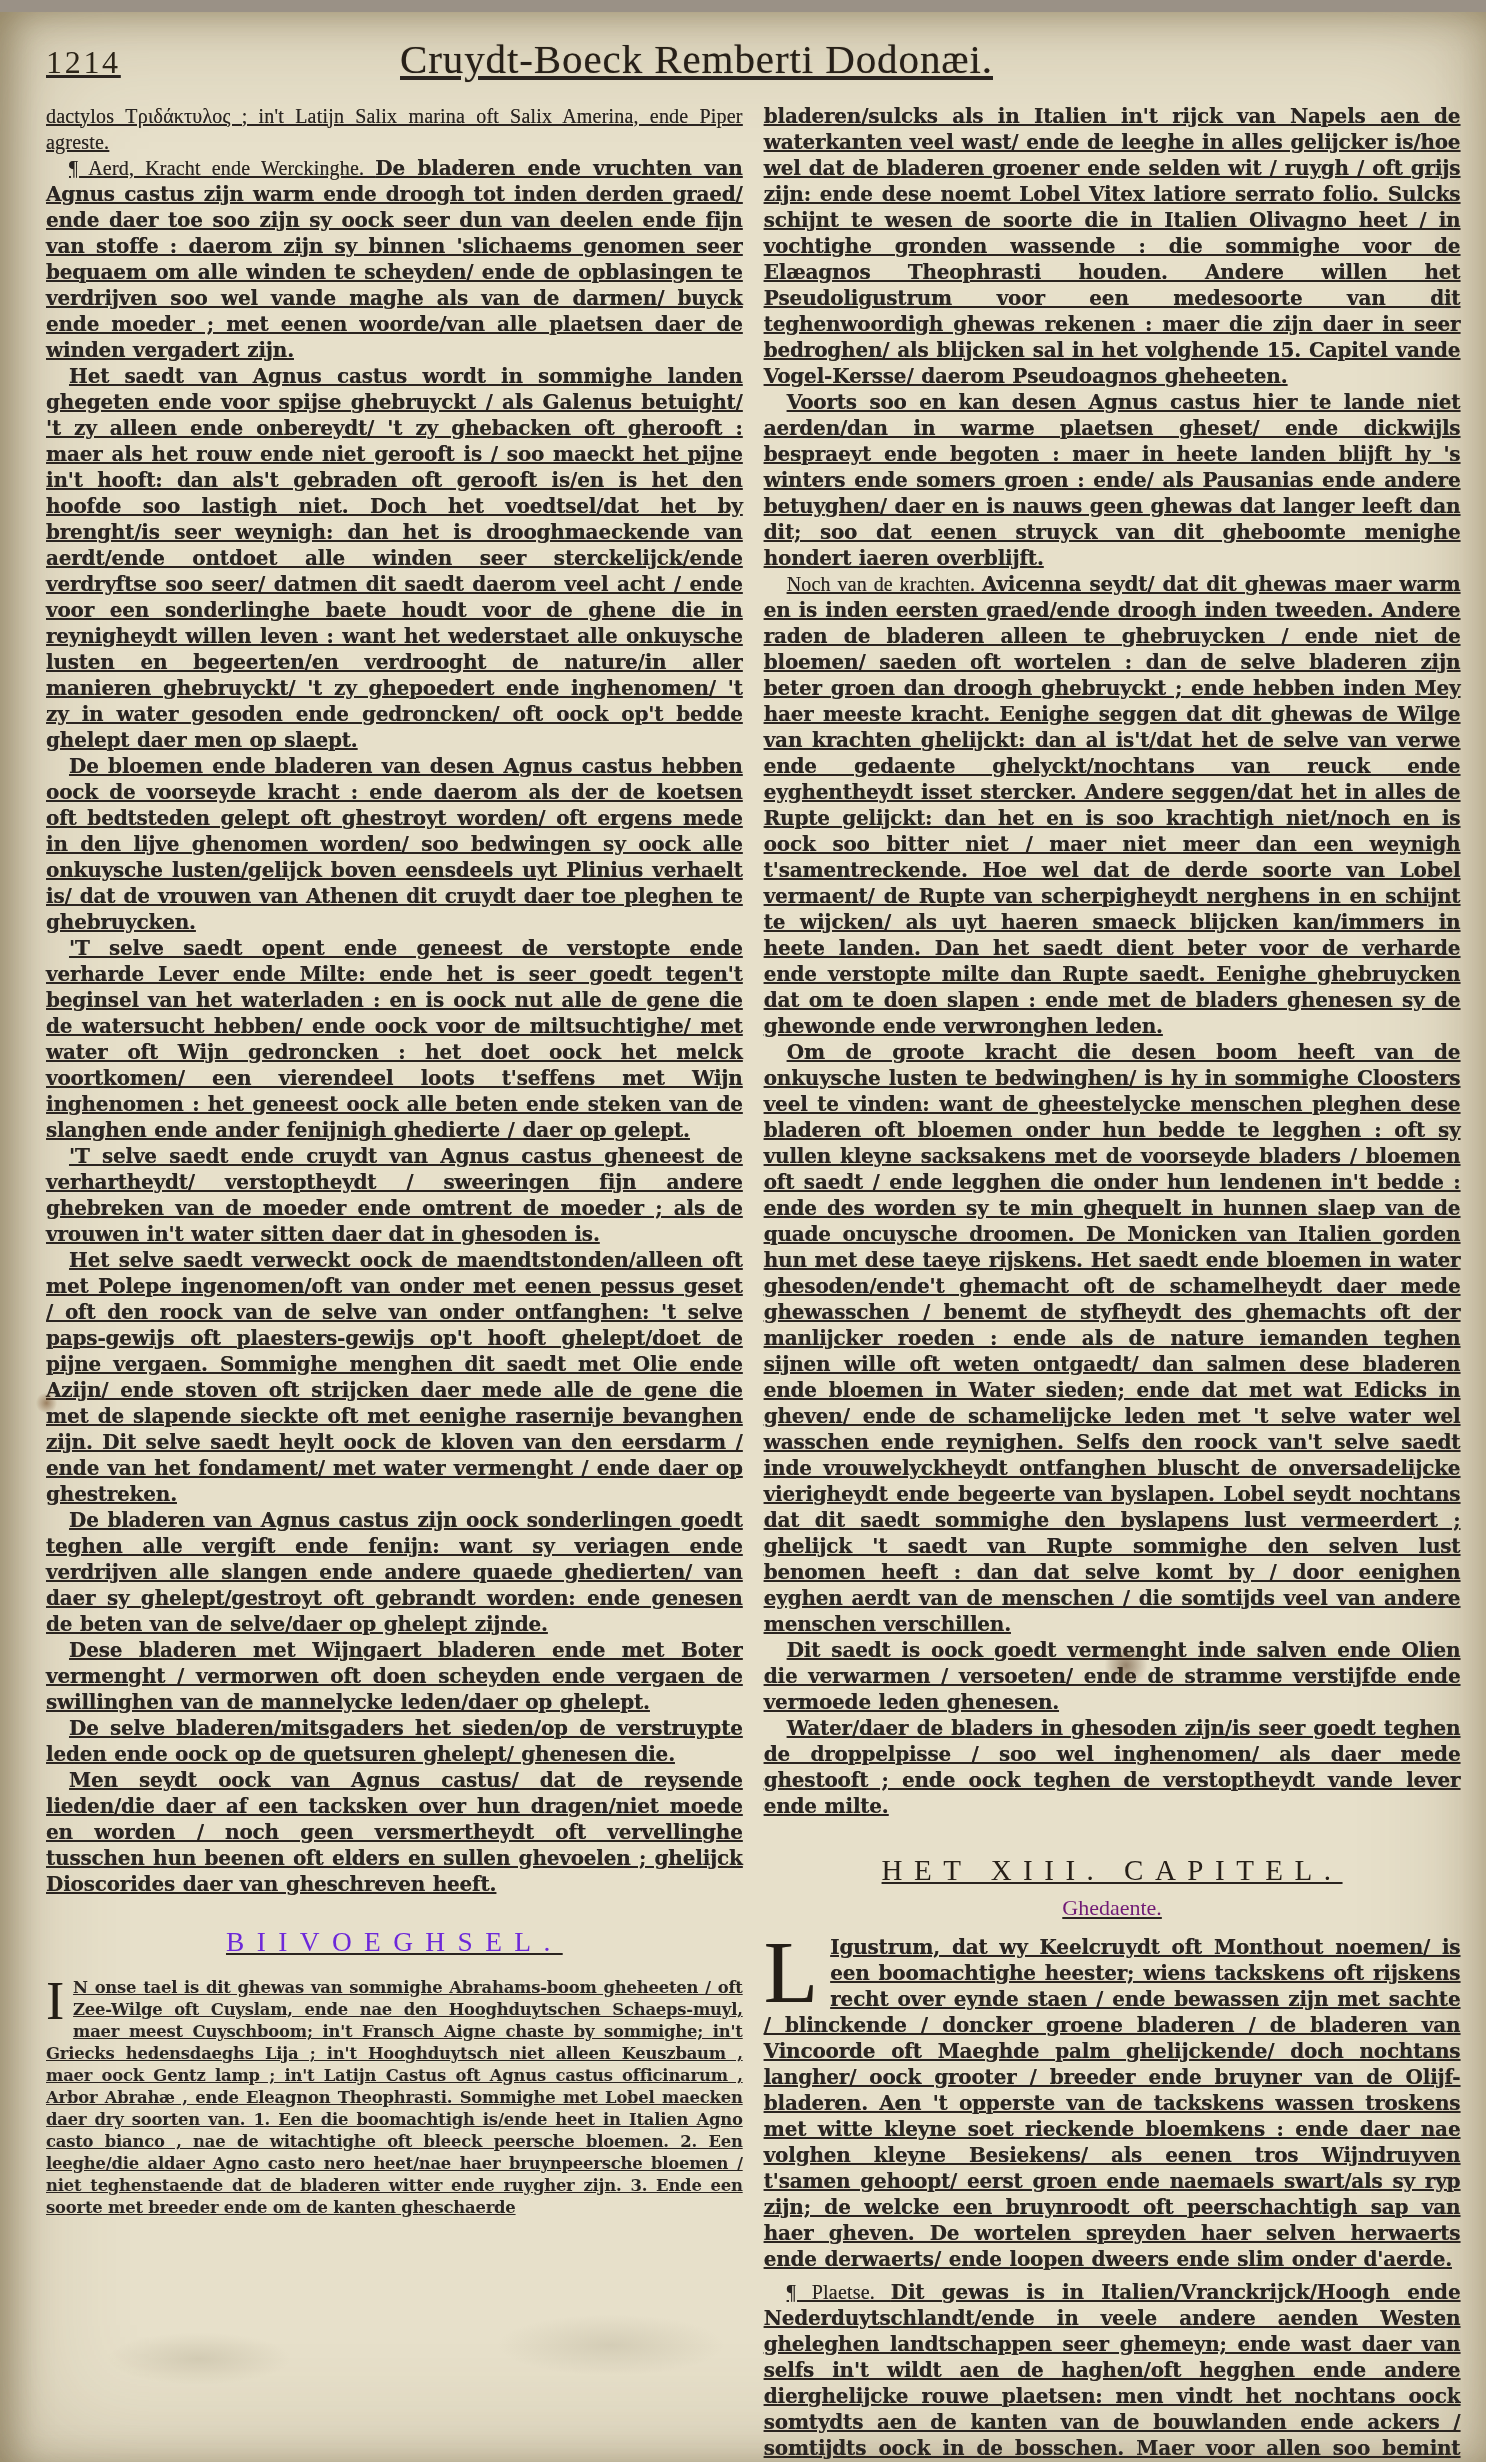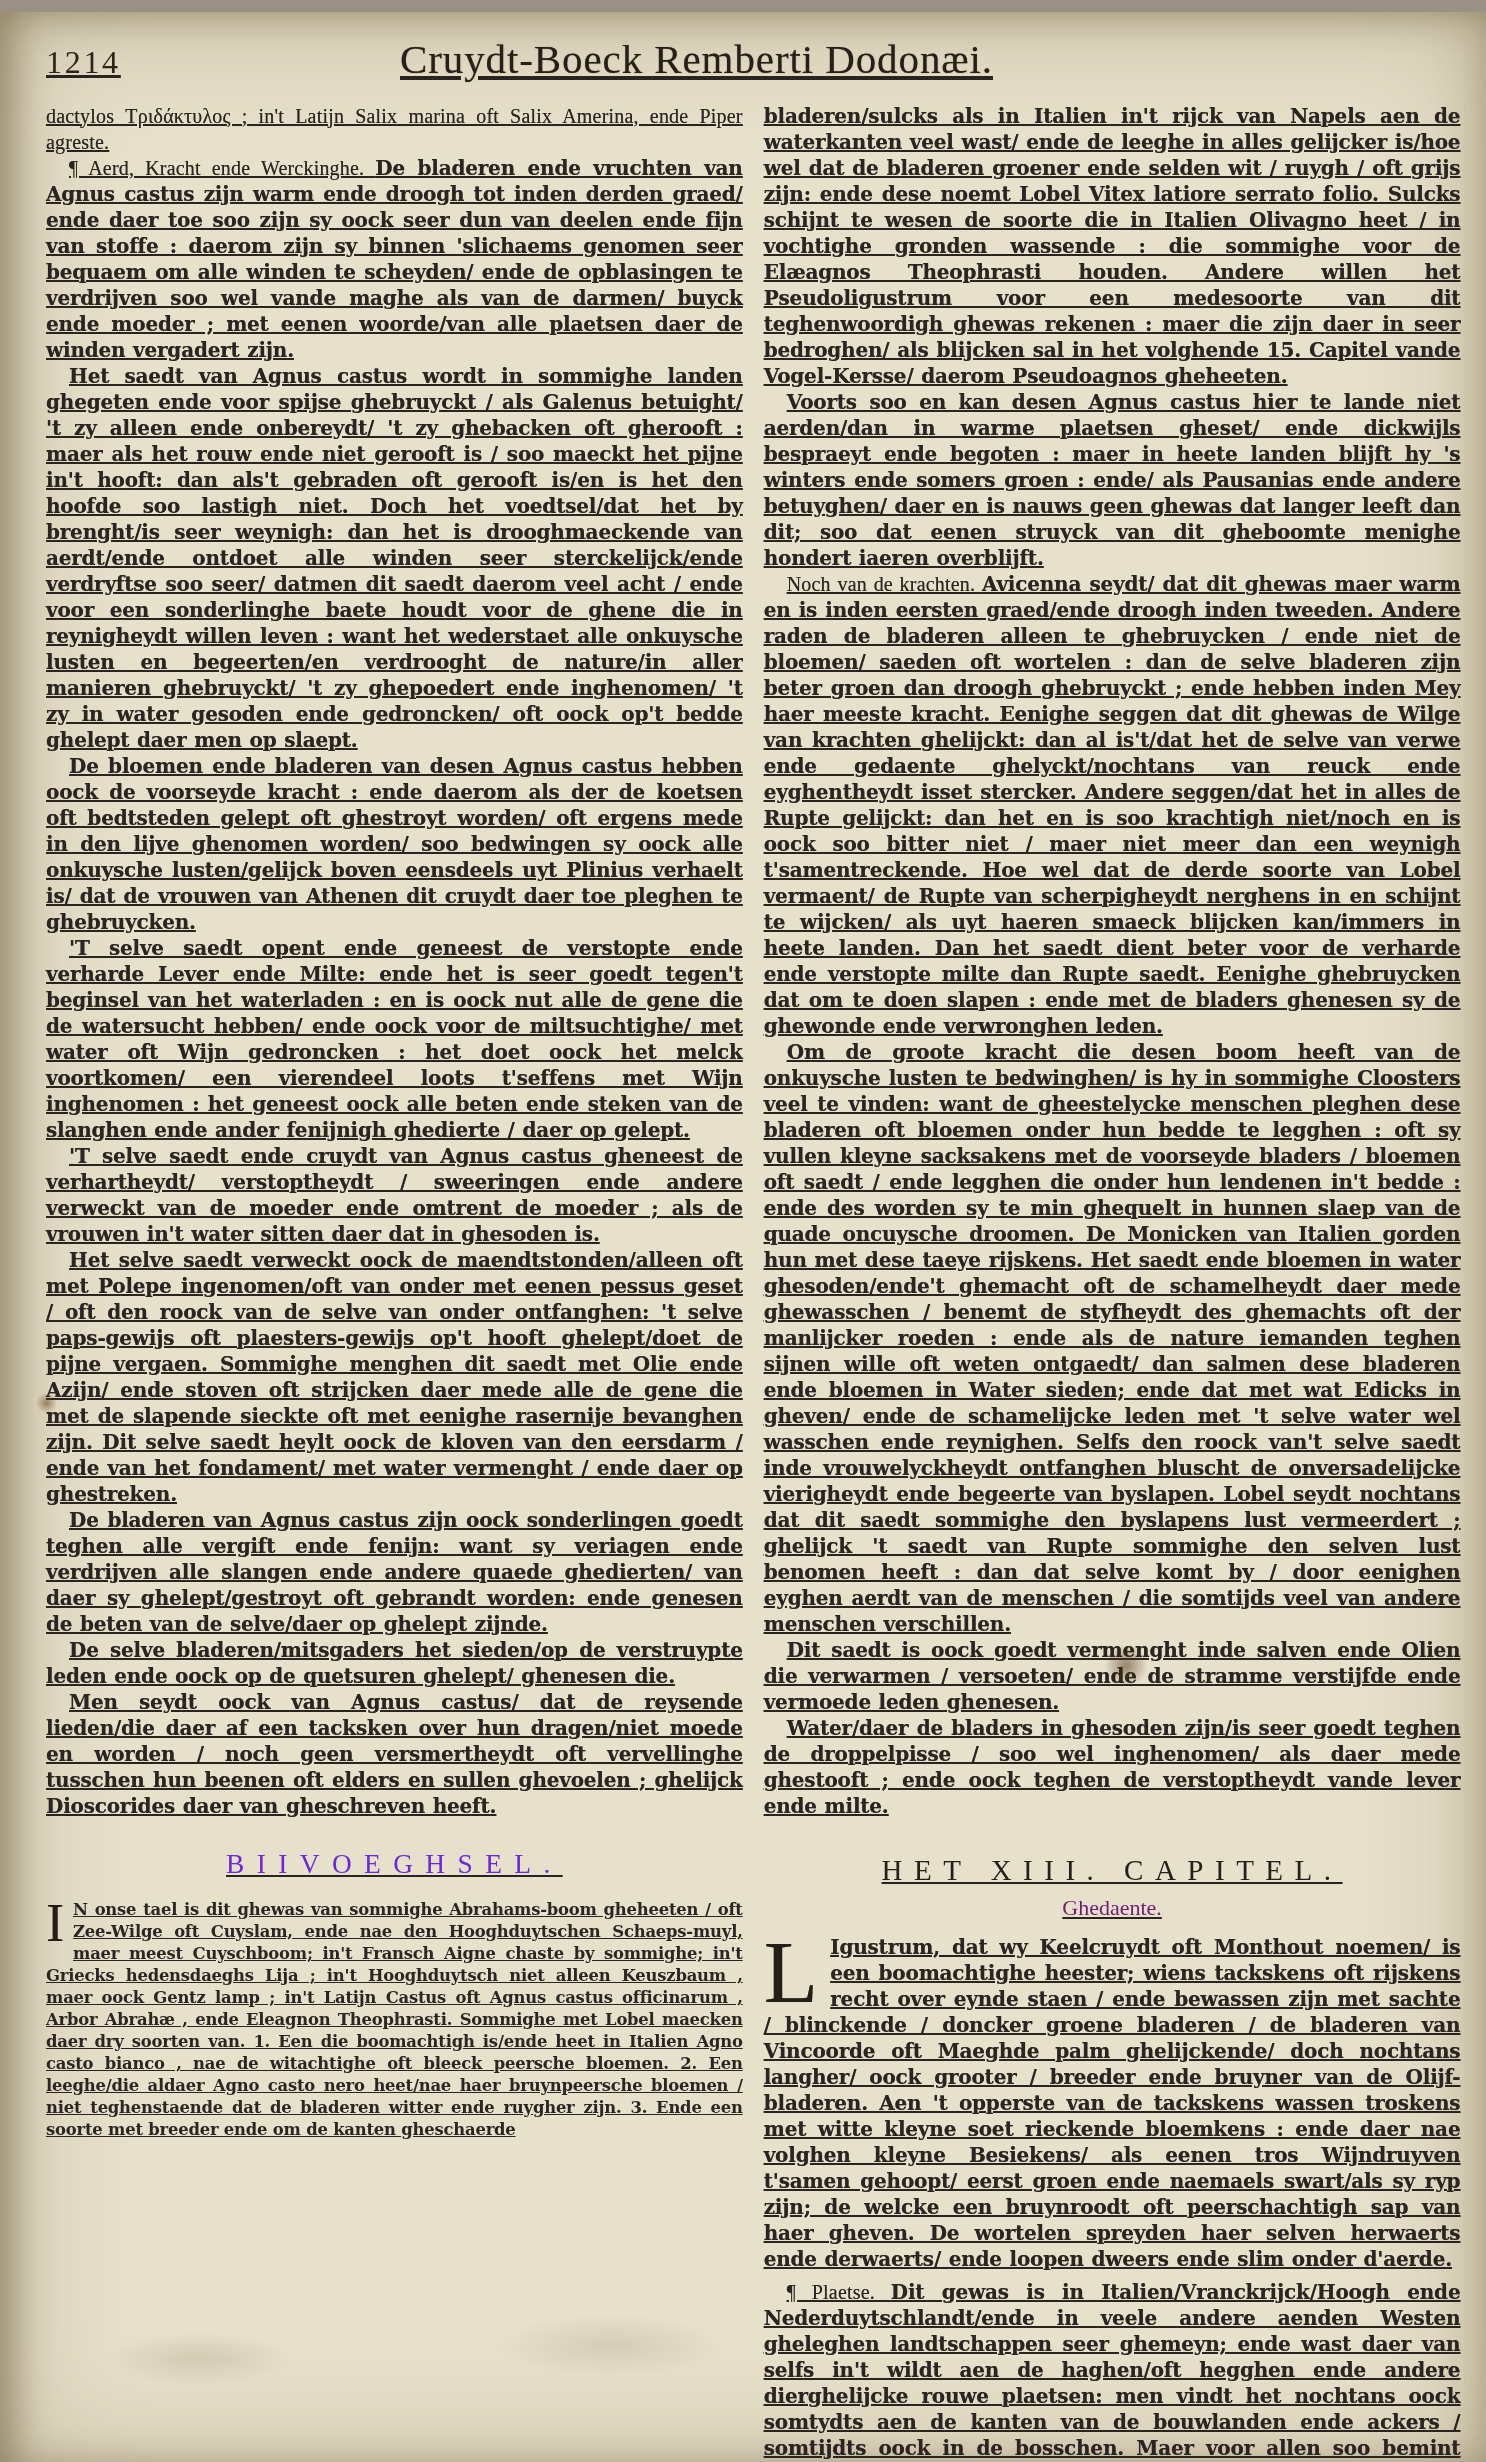--- a/index.html
+++ b/index.html
@@ -114,23 +114,24 @@
   </div>
 
   <div class="columns">
 
     <div class="col">
       <p class="bl cont roman-par"><span class="roman-lead">dactylos Τριδάκτυλος ; in't Latijn Salix marina oft Salix Amerina, ende Piper agreste.</span><span></span></p>
       <p class="bl"><span class="roman-lead">¶ Aerd, Kracht ende Werckinghe. </span><span>De bladeren ende vruchten van Agnus castus zijn warm ende droogh tot inden derden graed/ ende daer toe soo zijn sy oock seer dun van deelen ende fijn van stoffe : daerom zijn sy binnen 'slichaems genomen seer bequaem om alle winden te scheyden/ ende de opblasingen te verdrijven soo wel vande maghe als van de darmen/ buyck ende moeder ; met eenen woorde/van alle plaetsen daer de winden vergadert zijn.</span></p>
       <p class="bl"><span class="roman-lead"></span><span>Het saedt van Agnus castus wordt in sommighe landen ghegeten ende voor spijse ghebruyckt / als Galenus betuight/ 't zy alleen ende onbereydt/ 't zy ghebacken oft gherooft : maer als het rouw ende niet gerooft is / soo maeckt het pijne in't hooft: dan als't gebraden oft gerooft is/en is het den hoofde soo lastigh niet. Doch het voedtsel/dat het by brenght/is seer weynigh: dan het is drooghmaeckende van aerdt/ende ontdoet alle winden seer sterckelijck/ende verdryftse soo seer/ datmen dit saedt daerom veel acht / ende voor een sonderlinghe baete houdt voor de ghene die in reynigheydt willen leven : want het wederstaet alle onkuysche lusten en begeerten/en verdrooght de nature/in aller manieren ghebruyckt/ 't zy ghepoedert ende inghenomen/ 't zy in water gesoden ende gedroncken/ oft oock op't bedde ghelept daer men op slaept.</span></p>
       <p class="bl"><span class="roman-lead"></span><span>De bloemen ende bladeren van desen Agnus castus hebben oock de voorseyde kracht : ende daerom als der de koetsen oft bedtsteden gelept oft ghestroyt worden/ oft ergens mede in den lijve ghenomen worden/ soo bedwingen sy oock alle onkuysche lusten/gelijck boven eensdeels uyt Plinius verhaelt is/ dat de vrouwen van Athenen dit cruydt daer toe pleghen te ghebruycken.</span></p>
       <p class="bl"><span class="roman-lead"></span><span>'T selve saedt opent ende geneest de verstopte ende verharde Lever ende Milte: ende het is seer goedt tegen't beginsel van het waterladen : en is oock nut alle de gene die de watersucht hebben/ ende oock voor de miltsuchtighe/ met water oft Wijn gedroncken : het doet oock het melck voortkomen/ een vierendeel loots t'seffens met Wijn inghenomen : het geneest oock alle beten ende steken van de slanghen ende ander fenijnigh ghedierte / daer op gelept.</span></p>
-      <p class="bl"><span class="roman-lead"></span><span>'T selve saedt ende cruydt van Agnus castus gheneest de verhartheydt/ verstoptheydt / sweeringen ende andere verweckt van de moeder ende omtrent de moeder ; als de vrouwen in't water sitten daer dat in ghesoden is.</span></p>
+      <p class="bl"><span class="roman-lead"></span><span>'T selve saedt ende cruydt van Agnus castus gheneest de verhartheydt/ verstoptheydt / sweeringen fijn andere ghebreken van de moeder ende omtrent de moeder ; als de vrouwen in't water sitten daer dat in ghesoden is.</span></p>
       <p class="bl"><span class="roman-lead"></span><span>Het selve saedt verweckt oock de maendtstonden/alleen oft met Polepe ingenomen/oft van onder met eenen pessus geset / oft den roock van de selve van onder ontfanghen: 't selve paps-gewijs oft plaesters-gewijs op't hooft ghelept/doet de pijne vergaen. Sommighe menghen dit saedt met Olie ende Azijn/ ende stoven oft strijcken daer mede alle de gene die met de slapende sieckte oft met eenighe rasernije bevanghen zijn. Dit selve saedt heylt oock de kloven van den eersdarm / ende van het fondament/ met water vermenght / ende daer op ghestreken.</span></p>
       <p class="bl"><span class="roman-lead"></span><span>De bladeren van Agnus castus zijn oock sonderlingen goedt teghen alle vergift ende fenijn: want sy veriagen ende verdrijven alle slangen ende andere quaede ghedierten/ van daer sy ghelept/gestroyt oft gebrandt worden: ende genesen de beten van de selve/daer op ghelept zijnde.</span></p>
+      <p class="bl"><span class="roman-lead"></span><span>Dese bladeren met Wijngaert bladeren ende met Boter vermenght / vermorwen oft doen scheyden ende vergaen de swillinghen van de mannelycke leden/daer op ghelept.</span></p>
       <p class="bl"><span class="roman-lead"></span><span>De selve bladeren/mitsgaders het sieden/op de verstruypte leden ende oock op de quetsuren ghelept/ ghenesen die.</span></p>
       <p class="bl"><span class="roman-lead"></span><span>Men seydt oock van Agnus castus/ dat de reysende lieden/die daer af een tacksken over hun dragen/niet moede en worden / noch geen versmertheydt oft vervellinghe tusschen hun beenen oft elders en sullen ghevoelen ; ghelijck Dioscorides daer van gheschreven heeft.</span></p>
 
       <h3 class="add-head">BIIVOEGHSEL.</h3>
       <p class="addendum"><span class="dropcap">I</span><span>N onse tael is dit ghewas van sommighe Abrahams-boom gheheeten / oft Zee-Wilge oft Cuyslam, ende nae den Hooghduytschen Schaeps-muyl, maer meest Cuyschboom; in't Fransch Aigne chaste by sommighe; in't Griecks hedensdaeghs Lija ; in't Hooghduytsch niet alleen Keuszbaum , maer oock Gentz lamp ; in't Latijn Castus oft Agnus castus officinarum , Arbor Abrahæ , ende Eleagnon Theophrasti. Sommighe met Lobel maecken daer dry soorten van. 1. Een die boomachtigh is/ende heet in Italien Agno casto bianco , nae de witachtighe oft bleeck peersche bloemen. 2. Een leeghe/die aldaer Agno casto nero heet/nae haer bruynpeersche bloemen / niet teghenstaende dat de bladeren witter ende ruygher zijn. 3. Ende een soorte met breeder ende om de kanten gheschaerde</span></p>
     </div>
 
     <div class="col">
       <p class="bl cont"><span class="roman-lead"></span><span>bladeren/sulcks als in Italien in't rijck van Napels aen de waterkanten veel wast/ ende de leeghe in alles gelijcker is/hoe wel dat de bladeren groener ende selden wit / ruygh / oft grijs zijn: ende dese noemt Lobel Vitex latiore serrato folio. Sulcks schijnt te wesen de soorte die in Italien Olivagno heet / in vochtighe gronden wassende : die sommighe voor de Elæagnos Theophrasti houden. Andere willen het Pseudoligustrum voor een medesoorte van dit teghenwoordigh ghewas rekenen : maer die zijn daer in seer bedroghen/ als blijcken sal in het volghende 15. Capitel vande Vogel-Kersse/ daerom Pseudoagnos gheheeten.</span></p>
       <p class="bl"><span class="roman-lead"></span><span>Voorts soo en kan desen Agnus castus hier te lande niet aerden/dan in warme plaetsen gheset/ ende dickwijls bespraeyt ende begoten : maer in heete landen blijft hy 's winters ende somers groen : ende/ als Pausanias ende andere betuyghen/ daer en is nauws geen ghewas dat langer leeft dan dit; soo dat eenen struyck van dit gheboomte menighe hondert iaeren overblijft.</span></p>

